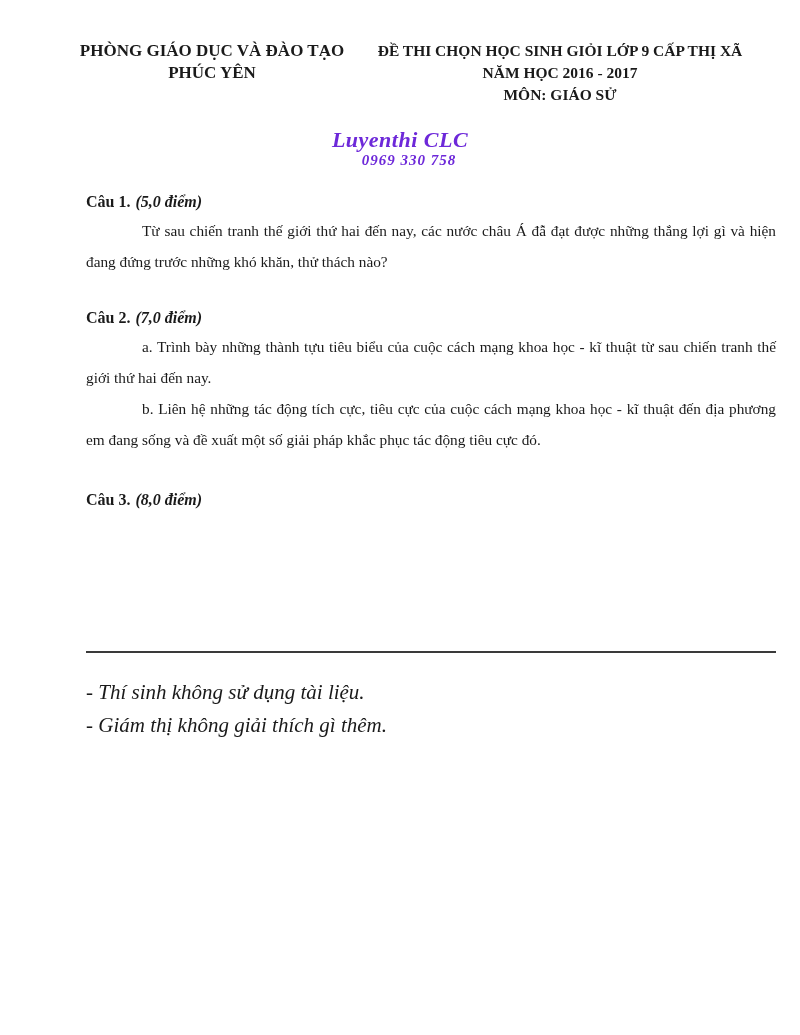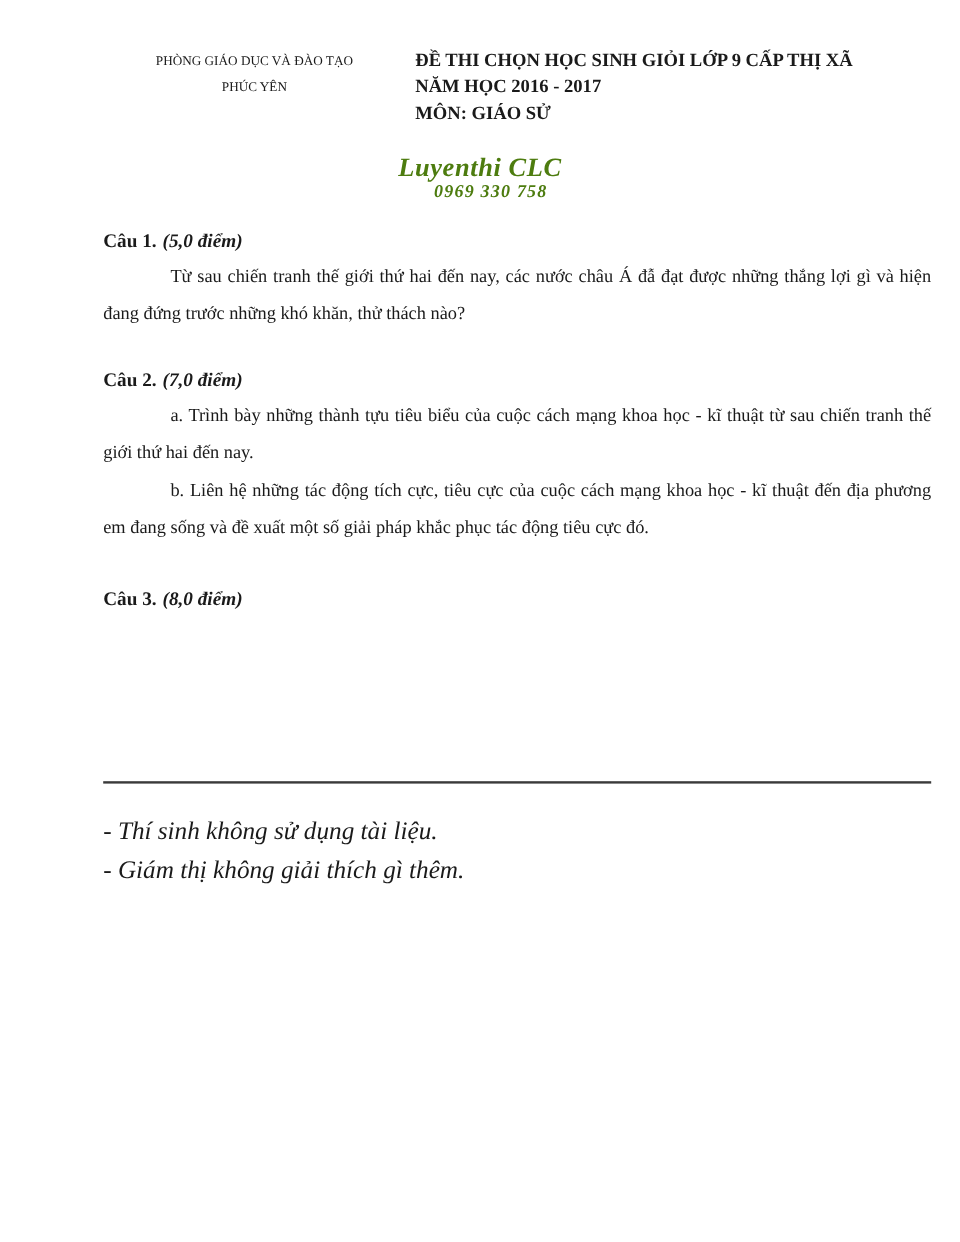--- a/index.html
+++ b/index.html
@@ -9,25 +9,25 @@
     font-family: "Liberation Serif", "DejaVu Serif", serif;
     color: #1a1a1a;
     -webkit-font-smoothing: antialiased;
   }
   .page { width: 800px; height: 1035px; overflow: hidden; position: relative; }
 
   
   .header { display: flex; padding-top: 40px; }
   .h-left {
     width: 268px; margin-left: 78px; text-align: center;
-    font-weight: normal; font-size: 11px; line-height: 22px;
+    font-weight: bold; font-size: 17px; line-height: 22px;
     white-space: nowrap;
   }
   .h-right {
-    flex: 1; margin-right: 26px; text-align: left;
+    flex: 1; margin-right: 26px; text-align: center;
     font-weight: bold; font-size: 15.5px; line-height: 22px;
   }
   .h-right .duration { font-weight: normal; font-size: 15.5px; }
 
   
   .logo { text-align: center; margin-top: 22px; }
   .logo-name {
     font-size: 22px; font-weight: bold; font-style: italic;
     line-height: 24px; letter-spacing: 0.5px;
   }
@@ -64,21 +64,21 @@
       <div>PHÒNG GIÁO DỤC VÀ ĐÀO TẠO</div>
       <div>PHÚC YÊN</div>
     </div>
     <div class="h-right">
       <div>ĐỀ THI CHỌN HỌC SINH GIỎI LỚP 9 CẤP THỊ XÃ</div>
       <div>NĂM HỌC 2016 - 2017</div>
       <div>MÔN: GIÁO SỬ</div>
     </div>
   </div>
 
-  <div class="logo" id="logo" style="color: #4d7c0f;">
+  <div class="logo" id="logo" style="color: #6d28d9;">
     <div class="logo-name">Luyenthi CLC</div>
     <div class="logo-phone">0969 330 758</div>
   </div>
 
   <div class="content">
 
     <section class="q1">
       <div class="q-head">
         <span>Câu 1.</span><span class="pts">(5,0 điểm)</span>
       </div>

